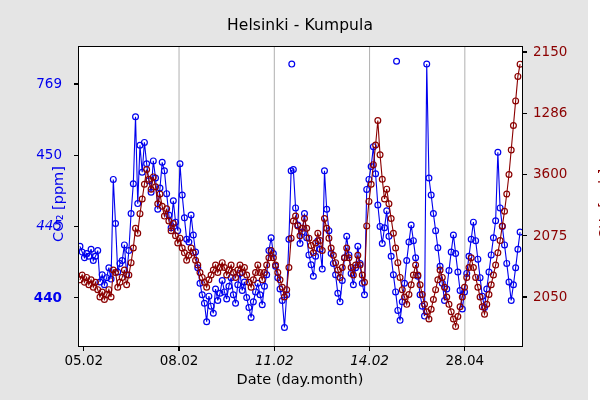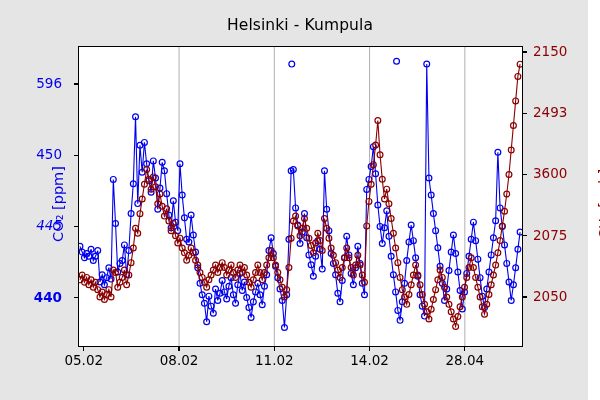--- a/index.html
+++ b/index.html
@@ -524,42 +524,43 @@
         <circle cx="317.56" cy="14.24" r="2.9" fill="none" stroke="#0000EE" stroke-width="1.2"></circle>
       </svg>
   </div>
 
   <div id="ticks-left"></div>
   <div id="ticks-right"></div>
   <div id="ticks-bottom"></div>
 
   <div class="axis-label" id="ylabel-left">CO₂ [ppm]</div>
   <div class="axis-label" id="ylabel-right">CH₄ [ppb]</div>
+  <div class="axis-label" id="xlabel">Date (day.month)</div>
 
 <div class="tick-mark tick-left" style="top: 296.94px;"></div>
     <div class="tick-text ytick-left" style="top: 288.59px; font-weight: bold;">440</div>
     <div class="tick-mark tick-left" style="top: 225.75px;"></div>
     <div class="tick-text ytick-left" style="top: 217.4px; font-style: italic;">445</div>
     <div class="tick-mark tick-left" style="top: 154.56px;"></div>
     <div class="tick-text ytick-left" style="top: 146.21px;">450</div>
     <div class="tick-mark tick-left" style="top: 83.369px;"></div>
-    <div class="tick-text ytick-left" style="top: 75.019px;">596</div>
+    <div class="tick-text ytick-left" style="top: 75.019px;">769</div>
     <div class="tick-mark tick-right" style="top: 296.334px;"></div>
     <div class="tick-text ytick-right" style="top: 287.984px;">2050</div>
     <div class="tick-mark tick-right" style="top: 235.063px;"></div>
     <div class="tick-text ytick-right" style="top: 226.713px;">2075</div>
     <div class="tick-mark tick-right" style="top: 173.793px;"></div>
     <div class="tick-text ytick-right" style="top: 165.443px;">3600</div>
     <div class="tick-mark tick-right" style="top: 112.522px;"></div>
-    <div class="tick-text ytick-right" style="top: 104.172px;">2493</div>
+    <div class="tick-text ytick-right" style="top: 104.172px;">1286</div>
     <div class="tick-mark tick-right" style="top: 51.2516px;"></div>
     <div class="tick-text ytick-right" style="top: 42.9016px;">2150</div>
     <div class="tick-mark tick-bottom" style="left: 83.1134px;"></div>
     <div class="tick-text xtick" style="left: 83.7634px; top: 352px;">05.02</div>
     <div class="tick-mark tick-bottom" style="left: 178.382px;"></div>
     <div class="tick-text xtick" style="left: 179.032px; top: 352px;">08.02</div>
     <div class="tick-mark tick-bottom" style="left: 273.651px;"></div>
-    <div class="tick-text xtick" style="left: 274.301px; top: 352px;">11.02</div>
+    <div class="tick-text xtick" style="left: 274.301px; top: 352px; font-style: italic;">11.02</div>
     <div class="tick-mark tick-bottom" style="left: 368.92px;"></div>
-    <div class="tick-text xtick" style="left: 369.57px; top: 352px;">14.02</div>
+    <div class="tick-text xtick" style="left: 369.57px; top: 352px; font-style: italic;">14.02</div>
     <div class="tick-mark tick-bottom" style="left: 464.189px;"></div>
     <div class="tick-text xtick" style="left: 464.839px; top: 352px;">28.04</div>
   </div>
 
 </body></html>

